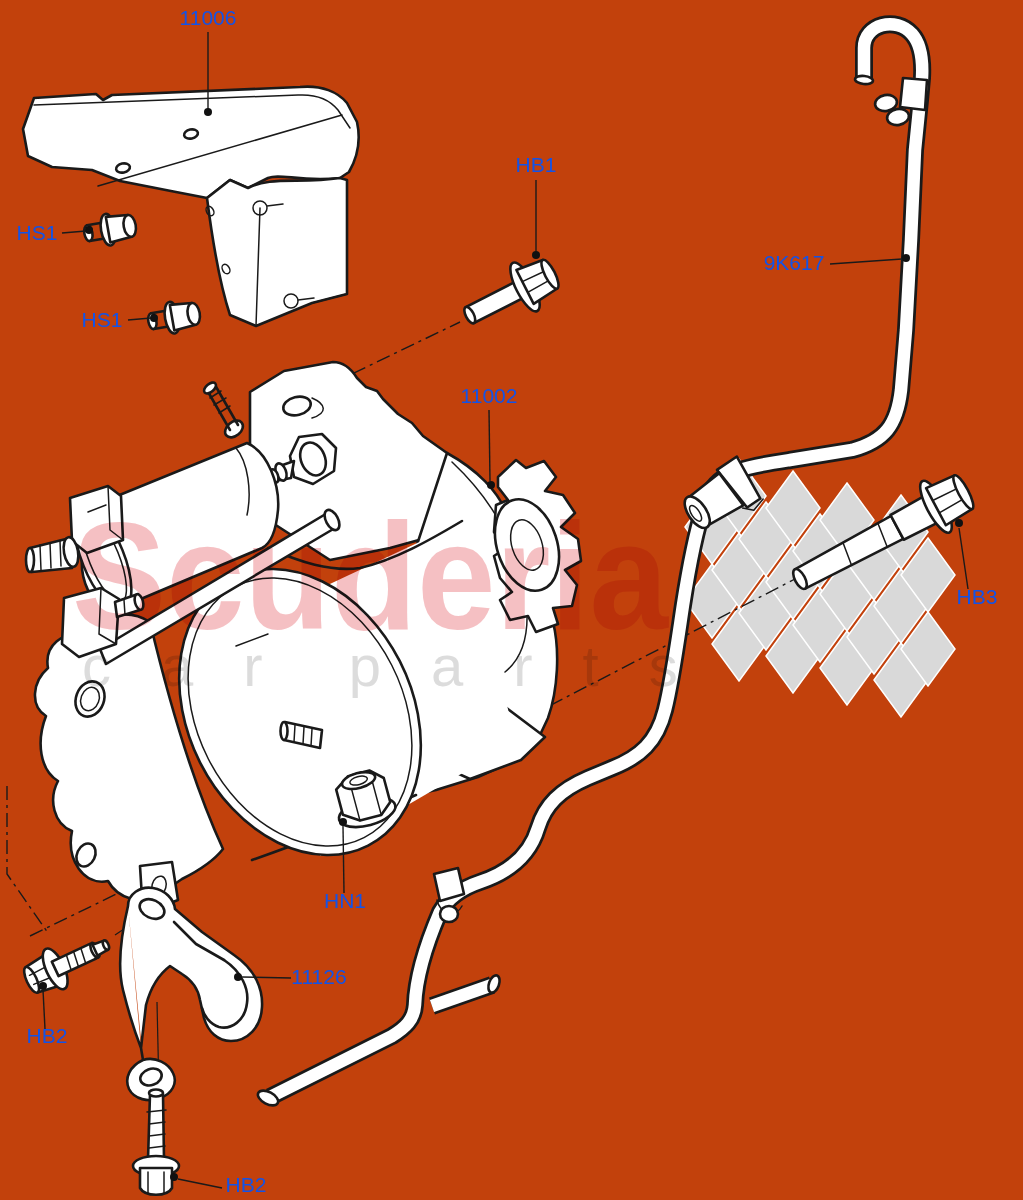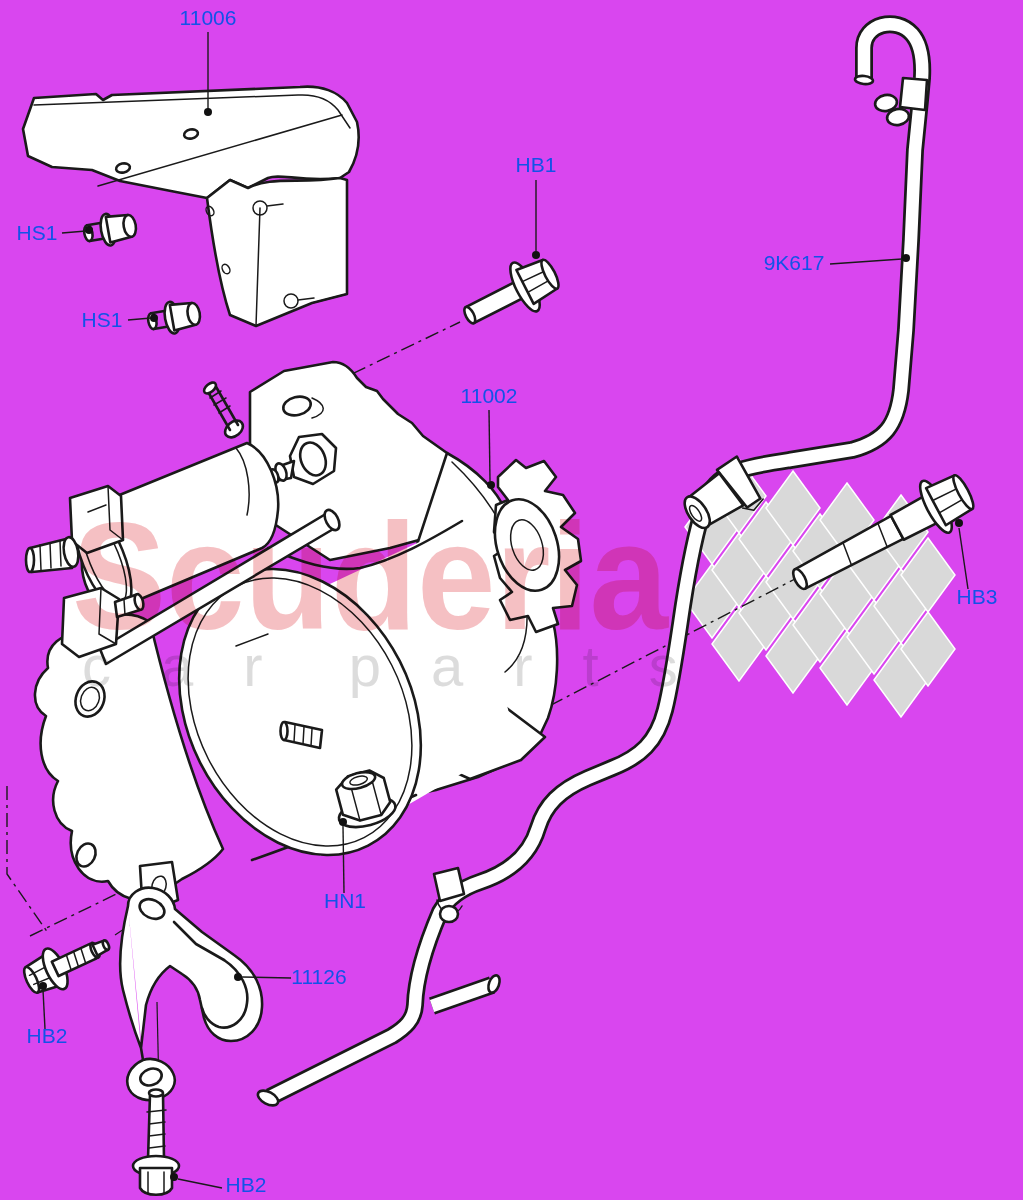--- a/index.html
+++ b/index.html
@@ -1,16 +1,16 @@
 <!DOCTYPE html>
 <html><head>
 <meta charset="utf-8">
 <style>
   html,body{margin:0;padding:0;background:#fff;}
-  .stage{width:1023px;height:1200px;position:relative;background:#d946ef;overflow:hidden;}
+  .stage{width:1023px;height:1200px;position:relative;background:#c2410c;overflow:hidden;}
   svg{display:block}
   .ln{fill:none;stroke:#1a1a1a;stroke-width:2.6;stroke-linecap:round;stroke-linejoin:round;}
   .w{fill:#ffffff;stroke:#1a1a1a;stroke-width:2.6;stroke-linecap:round;stroke-linejoin:round;}
   .occ{fill:#ffffff;stroke:none;}
   .thin{stroke-width:1.5;}
   .ph{fill:none;stroke:#1a1a1a;stroke-width:1.4;stroke-dasharray:14 5 3 5;}
   .axis{fill:none;stroke:#1a1a1a;stroke-width:1.2;}
   .leader{fill:none;stroke:#1a1a1a;stroke-width:1.4;}
   .dot{fill:#111;stroke:none;}
   .callout{font:21px "Liberation Sans",sans-serif;fill:#1253e8;}

